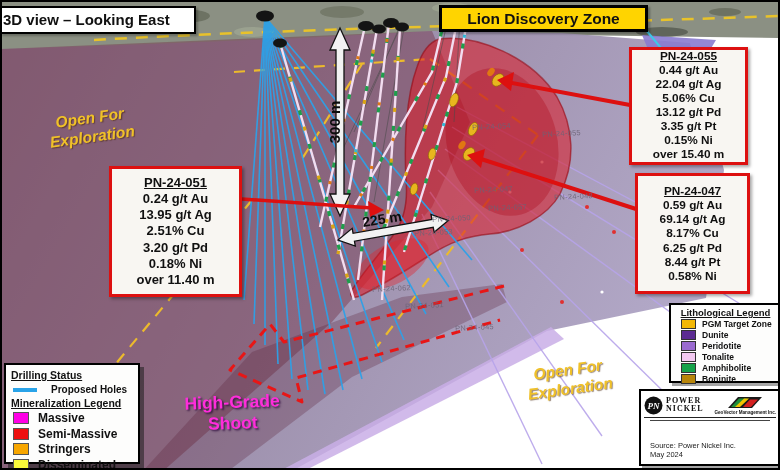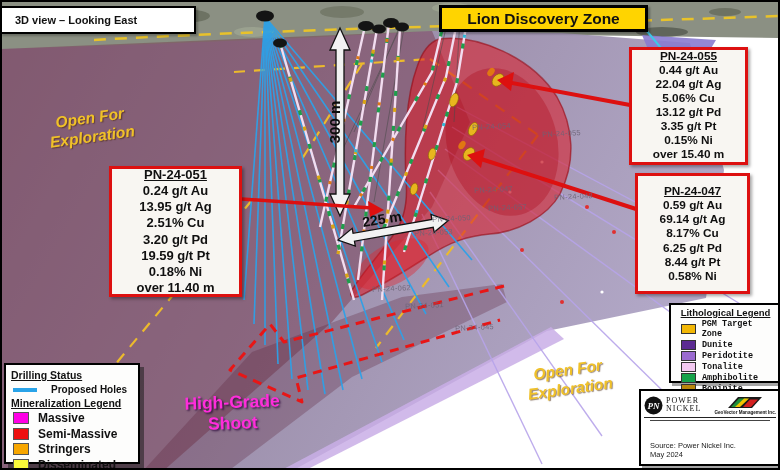--- a/index.html
+++ b/index.html
@@ -6,21 +6,21 @@
   .stage{
     position:relative;width:780px;height:470px;overflow:hidden;
     background:#ffffff;border:2px solid #000;box-sizing:border-box;
     font-family:"Liberation Sans", sans-serif;
   }
   .stage svg.scene{position:absolute;left:0;top:0;}
   .abs{position:absolute;}
   
   .view-box{
     left:-2px;top:4px;width:196px;height:28px;background:#fff;border:2.5px solid #000;
-    font-weight:bold;font-size:11px;color:#111;line-height:24px;padding-left:13px;box-sizing:border-box;
+    font-weight:bold;font-size:15px;color:#111;line-height:24px;padding-left:1px;box-sizing:border-box;
     box-shadow:2px 2px 2px rgba(0,0,0,.25);
   }
   .zone-banner{
     left:437px;top:3px;width:209px;height:27px;background:#ffd400;border:3px solid #000;
     font-weight:bold;font-size:15.5px;color:#111;text-align:center;line-height:22px;box-sizing:border-box;
     box-shadow:2px 2px 2px rgba(0,0,0,.3);
   }
   
   .callout{
     background:#f8f6f2;border:3px solid #dd1010;color:#101010;text-align:center;
@@ -50,29 +50,29 @@
   .drill-legend{left:2px;top:361px;width:136px;height:101px;padding:4px 5px;box-shadow:4px 4px 0 rgba(30,30,30,.55);}
   .drill-legend .lg-title{font-size:10.5px;font-weight:bold;text-decoration:underline;margin-bottom:2px;}
   .prop-row{display:flex;align-items:center;margin:3px 0 2px 2px;}
   .prop-swatch{width:24px;height:4px;margin-right:14px;}
   .prop-label{font-size:10px;font-weight:bold;}
   .min-row{display:flex;align-items:center;margin-top:1.5px;}
   .min-swatch{width:14px;height:10px;margin:0 9px 0 2px;border:.5px solid #555;}
   .min-label{font-size:12px;font-weight:bold;}
   .litho-legend{left:667px;top:301px;width:113px;height:80px;padding:2px 4px;box-shadow:3px 3px 0 rgba(30,30,30,.4);}
   .litho-legend .lg-title{font-size:9.5px;font-weight:bold;text-decoration:underline;text-align:center;margin-bottom:1px;}
-  .li-row{display:flex;align-items:center;margin-top:1px;font-family:Liberation Mono, monospace;}
+  .li-row{display:flex;align-items:center;margin-top:1px;}
   .li-swatch{width:13px;height:8px;margin:0 6px 0 6px;border:.5px solid #333;}
   .li-label{font-size:8.5px;font-weight:bold;}
   
   .credits{left:637px;top:387px;width:142px;height:77px;background:#fff;border:2px solid #000;box-sizing:border-box;
     box-shadow:3px 3px 0 rgba(30,30,30,.4);display:flex;flex-direction:column;align-items:center;padding-top:2px;}
   .logo-row{display:flex;align-items:center;justify-content:space-between;width:132px;height:24px;border-bottom:1.5px solid #222;}
   .pn-logo{display:flex;align-items:center;}
-  .pn-name{font-size:8px;font-weight:normal;line-height:8px;letter-spacing:1px;margin-left:3px;color:#111;font-family:"Liberation Serif", serif;}
+  .pn-name{font-size:8px;font-weight:bold;line-height:8px;letter-spacing:1px;margin-left:3px;color:#111;font-family:"Liberation Serif", serif;}
   .gv-block{display:flex;flex-direction:column;align-items:center;}
   .gv-name{font-size:4.6px;font-weight:bold;color:#111;margin-top:1px;}
   .proj{font-size:12.5px;font-weight:bold;color:#111;line-height:14.5px;text-align:center;margin-top:2px;}
   .src{font-size:7.5px;color:#222;text-align:left;line-height:9px;margin-top:2px;border-top:1px solid #444;width:120px;padding-top:20px;}
   
   .dh{position:absolute;font-size:7.5px;color:#6b6376;letter-spacing:.3px;opacity:.85;transform:rotate(-3deg);}
 </style>
 </head>
 <body>
 
@@ -280,21 +280,20 @@
 
   <div class="abs vscale">300 m</div>
   <div class="abs hscale">225 m</div>
 
   <div class="abs callout co-051">
     <div class="c-title">PN-24-051</div>
     <div>0.24 g/t Au</div>
     <div>13.95 g/t Ag</div>
     <div>2.51% Cu</div>
     <div>3.20 g/t Pd</div>
-    <div>19.59 g/t Pt</div>
     <div>0.18% Ni</div>
     <div>over 11.40 m</div>
   </div>
 
   <div class="abs callout co-055">
     <div class="c-title">PN-24-055</div>
     <div>0.44 g/t Au</div>
     <div>22.04 g/t Ag</div>
     <div>5.06% Cu</div>
     <div>13.12 g/t Pd</div>

